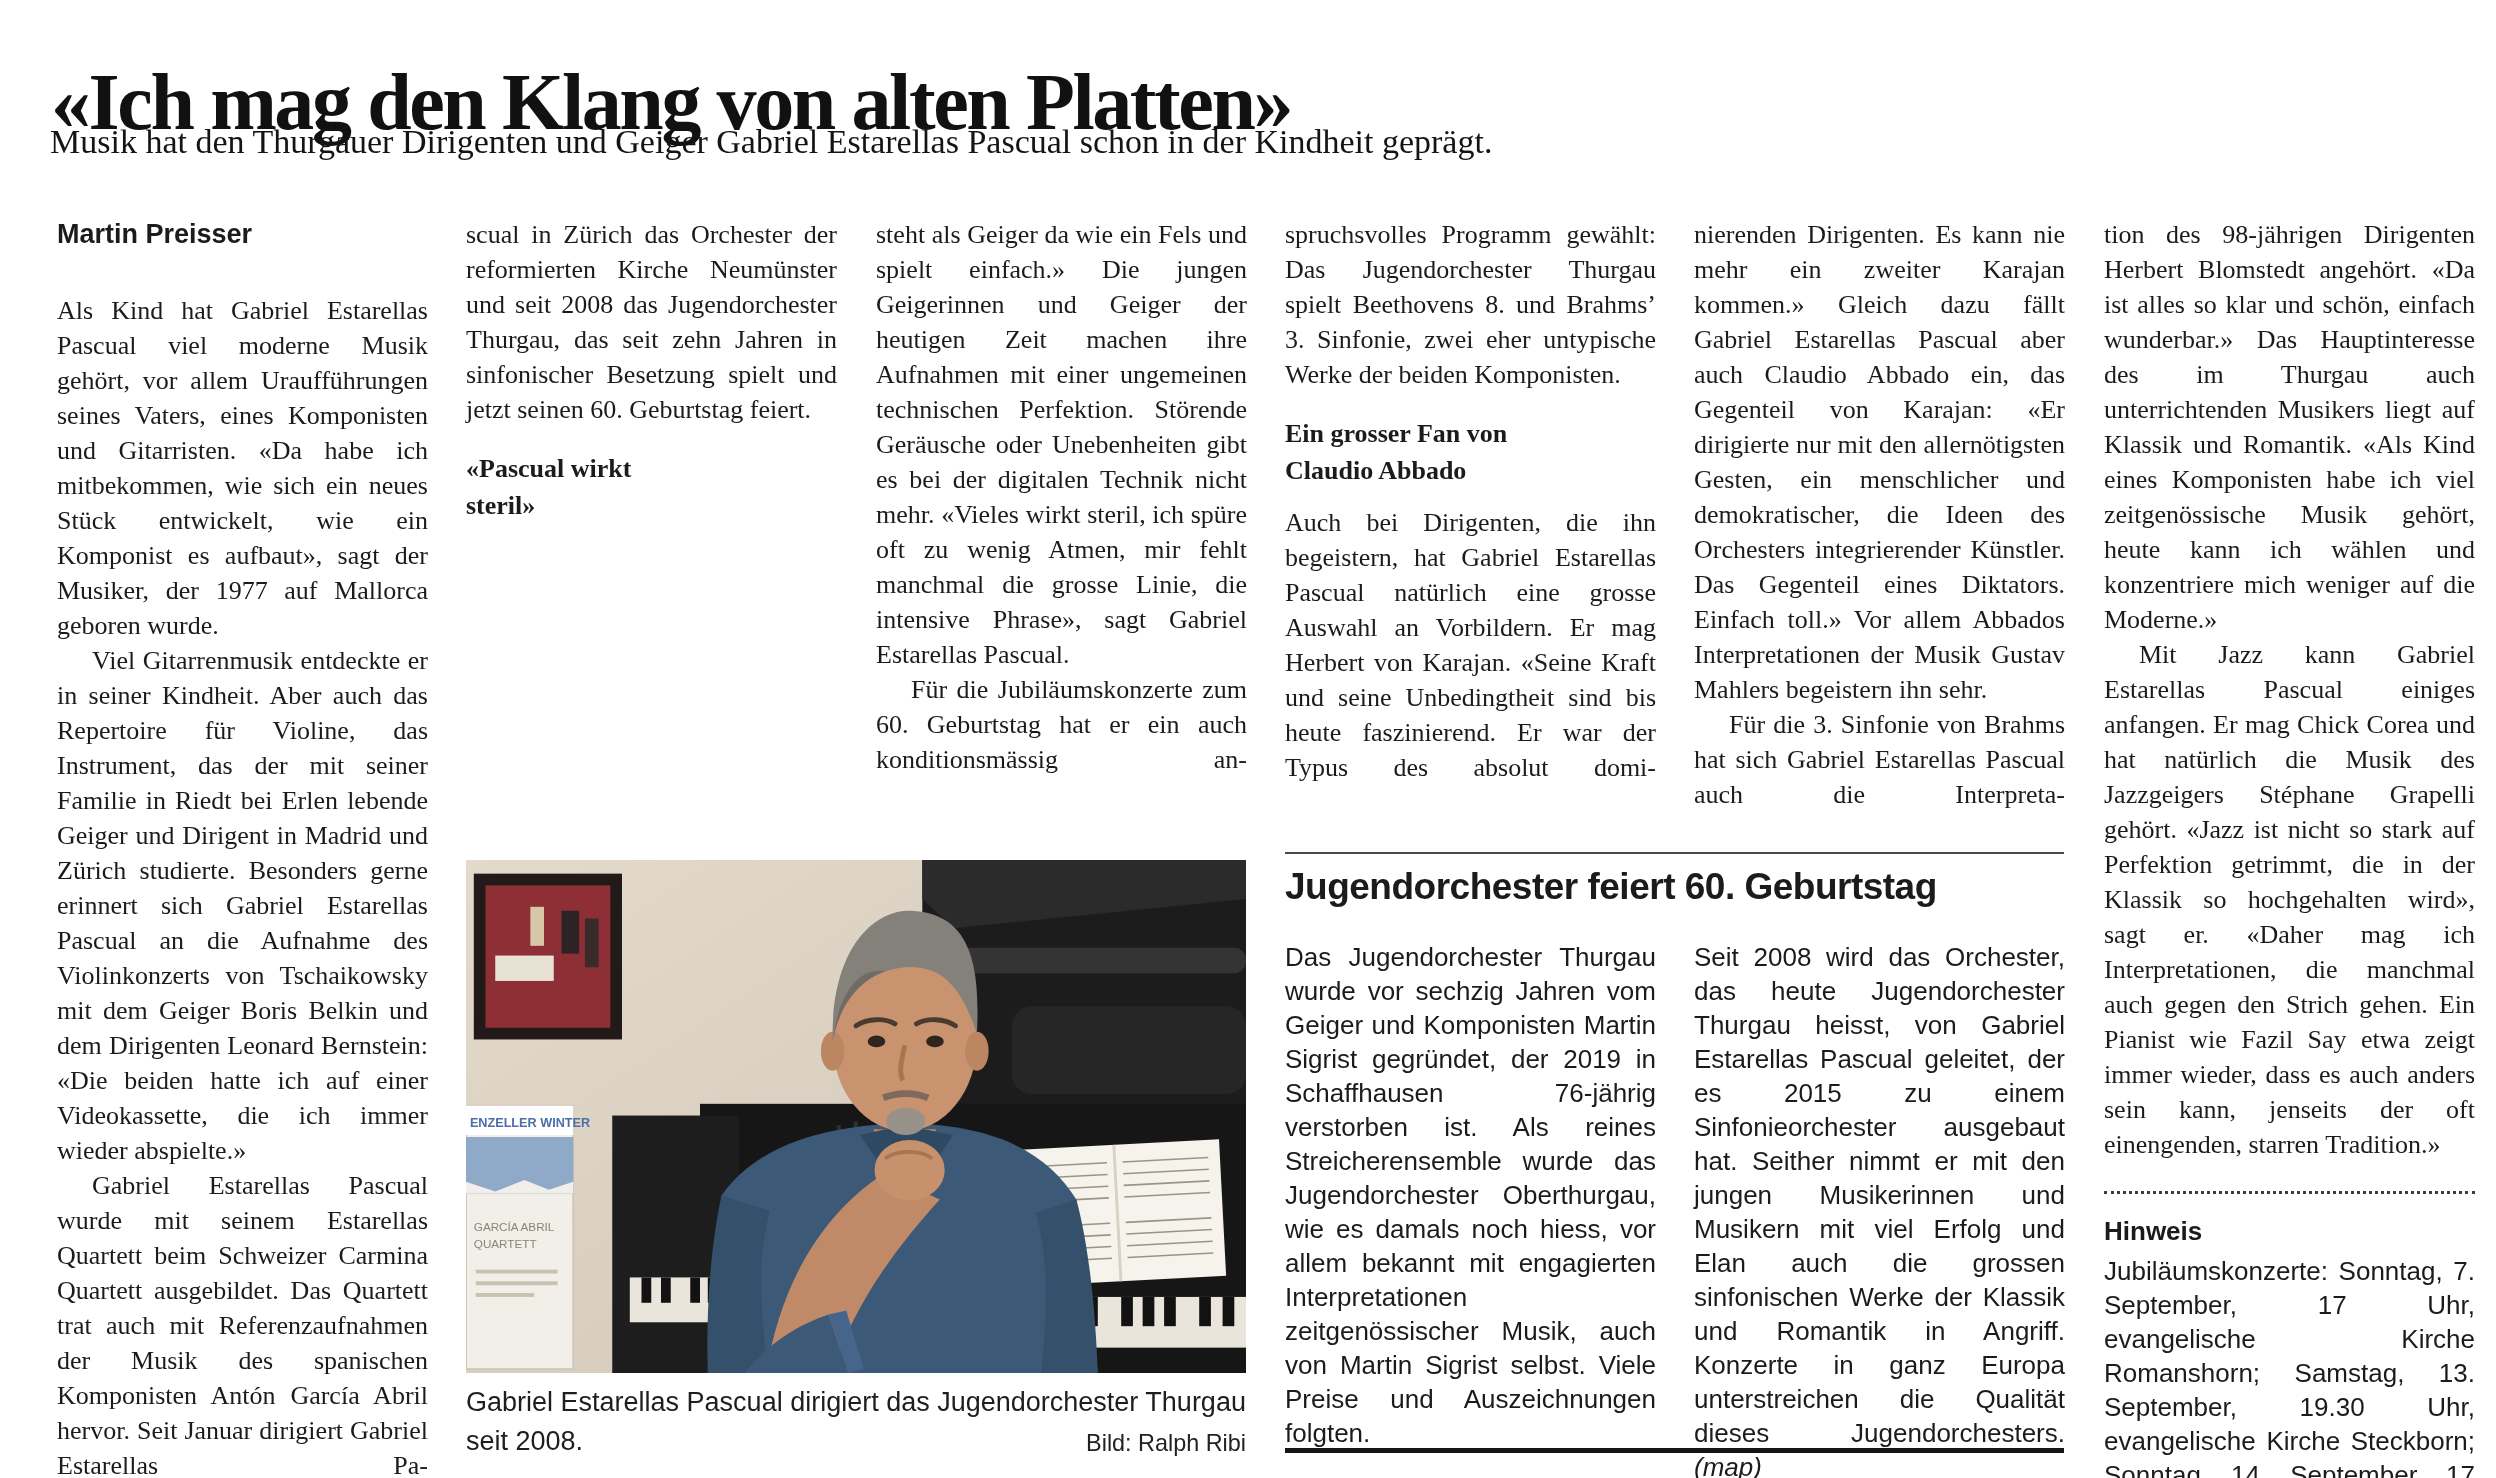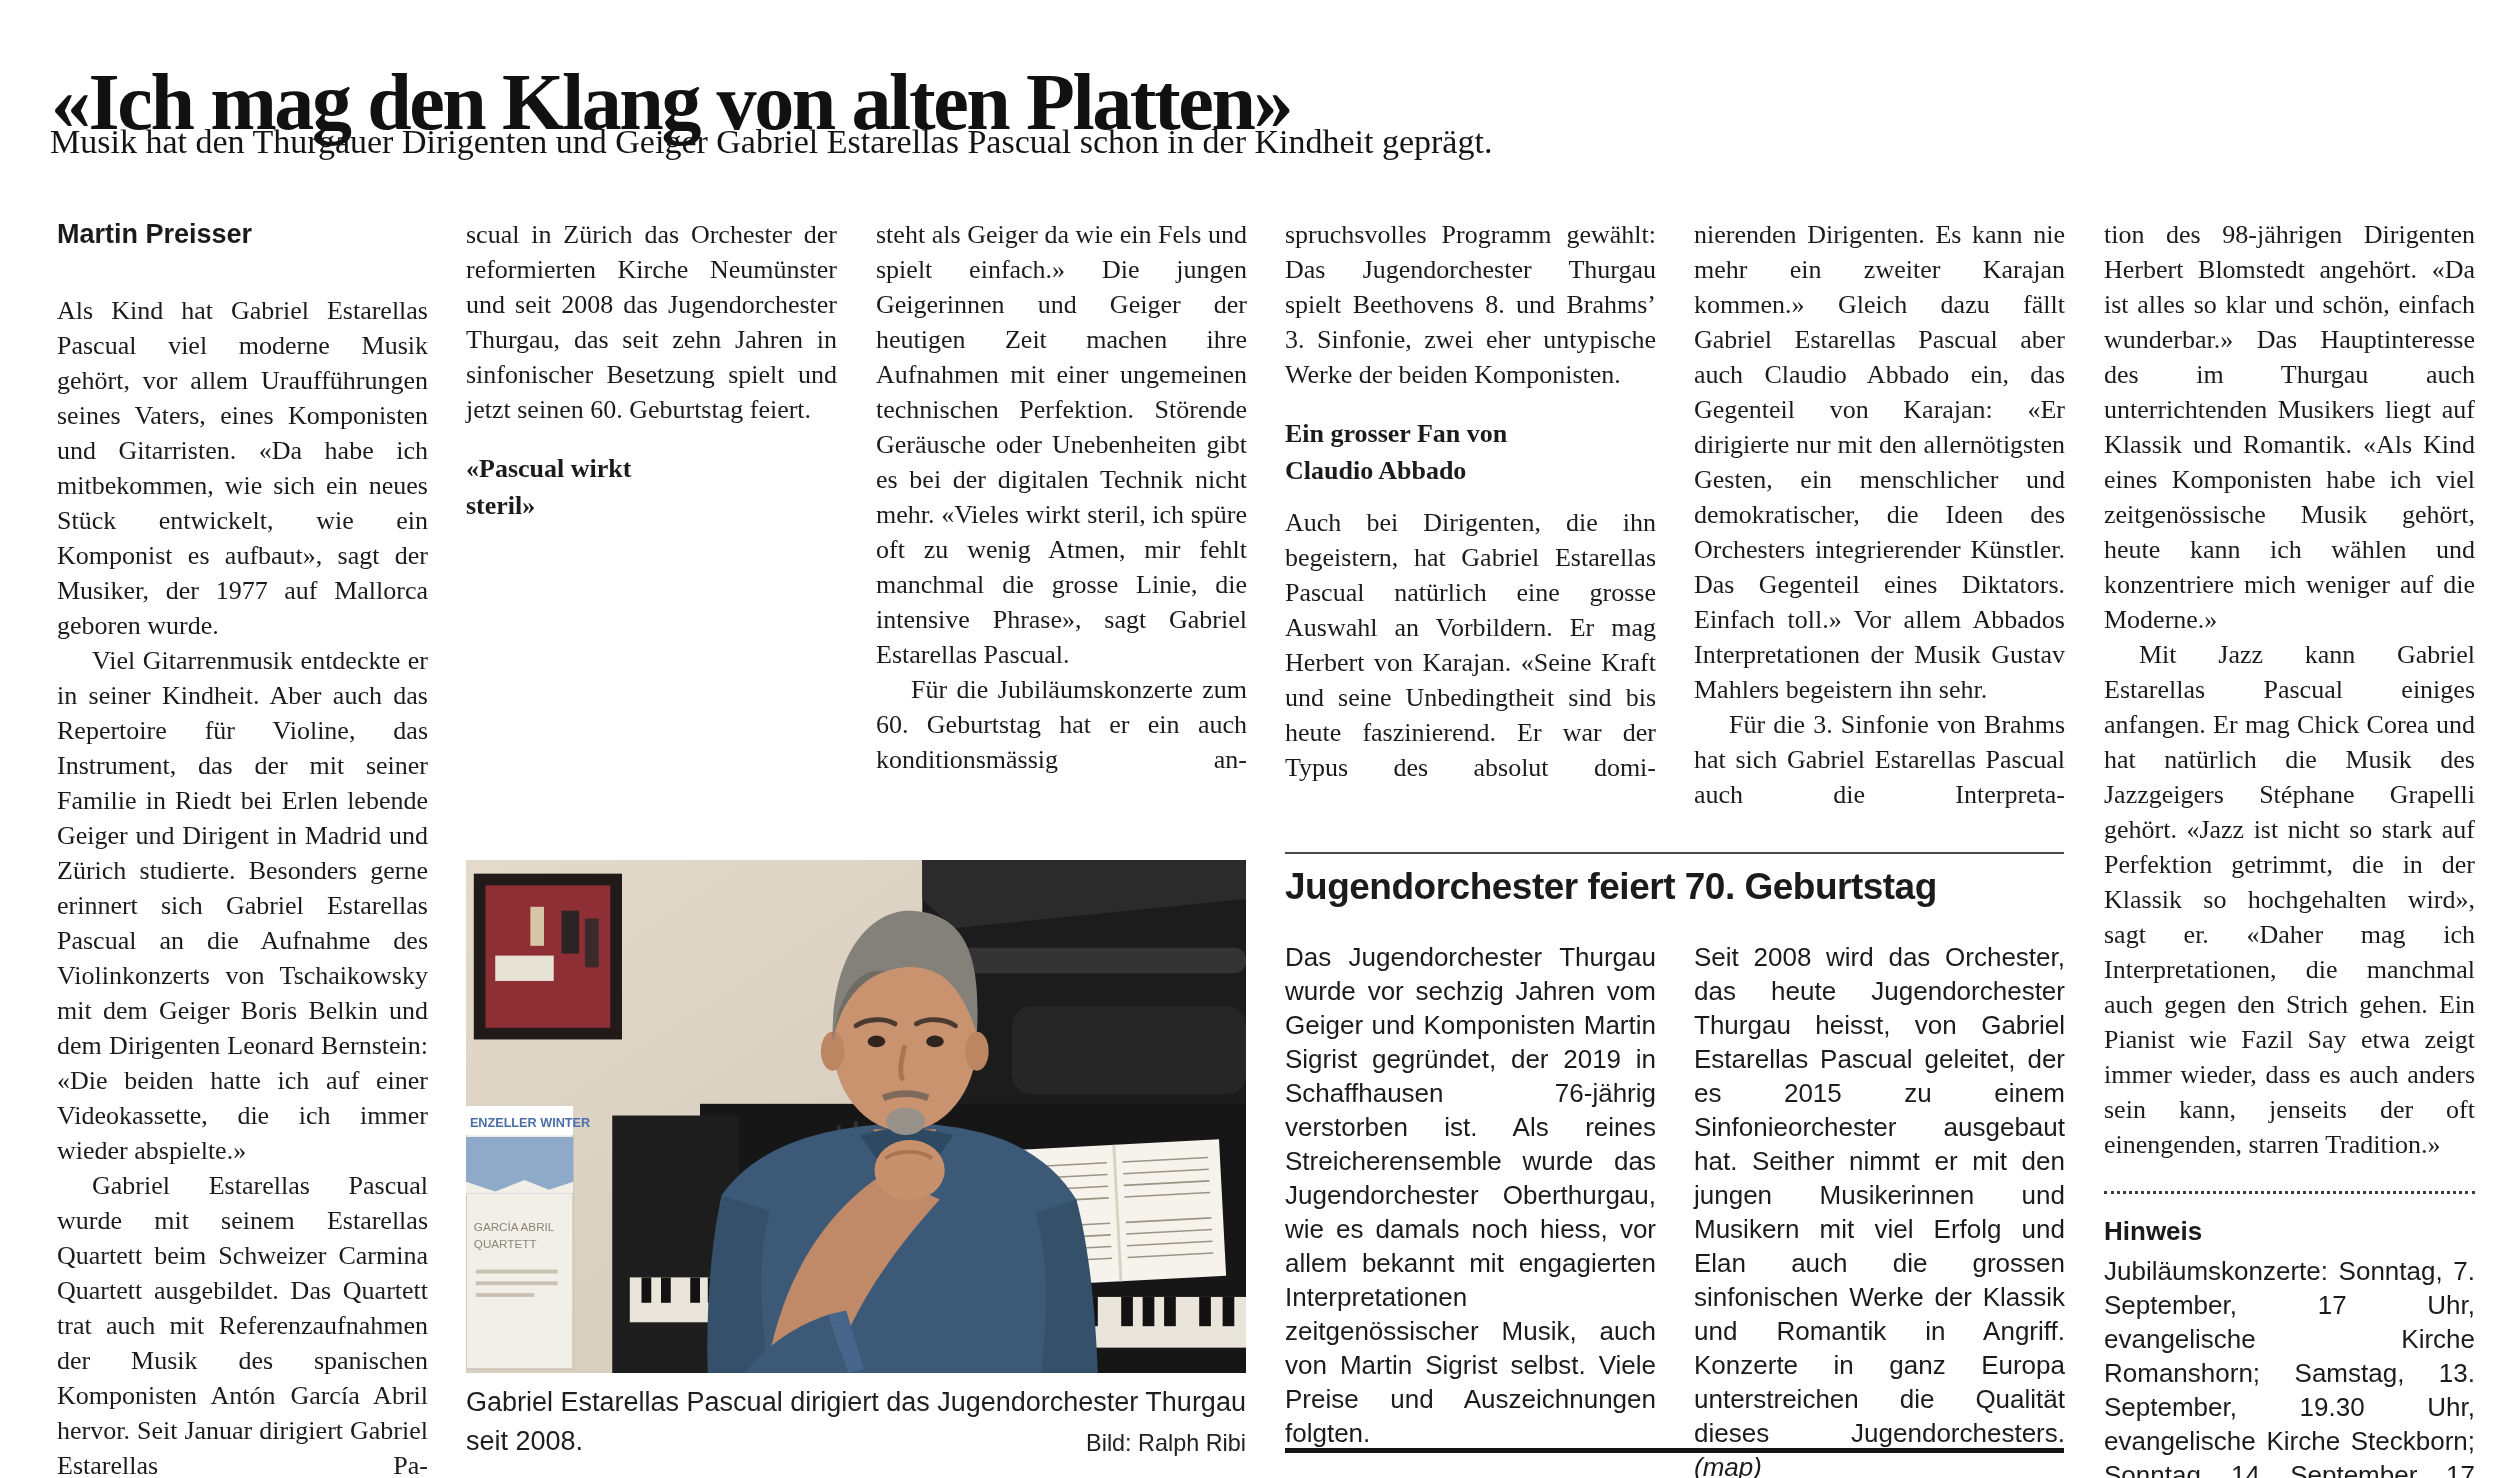--- a/index.html
+++ b/index.html
@@ -235,21 +235,21 @@
     </g>
   </svg>
 </div>
 
 <div class="caption">
   <span>Gabriel Estarellas Pascual dirigiert das Jugendorchester Thurgau seit 2008.</span>
   <span class="credit">Bild: Ralph Ribi</span>
 </div>
 
 <div class="infobox">
-  <div class="ib-title">Jugendorchester feiert 70. Geburtstag</div>
+  <div class="ib-title">Jugendorchester feiert 60. Geburtstag</div>
   <div class="ib-col ib-c1">
     <p>Das Jugendorchester Thurgau wurde vor sechzig Jahren vom Geiger und Komponisten Martin Sigrist gegründet, der 2019 in Schaffhausen 76-jährig verstorben ist. Als reines Streicherensemble wurde das Jugendorchester Oberthurgau, wie es damals noch hiess, vor allem bekannt mit engagierten Interpretationen zeitgenössischer Musik, auch von Martin Sigrist selbst. Viele Preise und Auszeichnungen folgten.</p>
   </div>
   <div class="ib-col ib-c2">
     <p><span>Seit 2008 wird das Orchester, das heute Jugendorchester Thurgau heisst, von Gabriel Estarellas Pascual geleitet, der es 2015 zu einem Sinfonieorchester ausgebaut hat. Seither nimmt er mit den jungen Musikerinnen und Musikern mit viel Erfolg und Elan auch die grossen sinfonischen Werke der Klassik und Romantik in Angriff. Konzerte in ganz Europa unterstreichen die Qualität dieses Jugendorchesters.</span> <em>(map)</em></p>
   </div>
 </div>
 
 
 </body></html>

